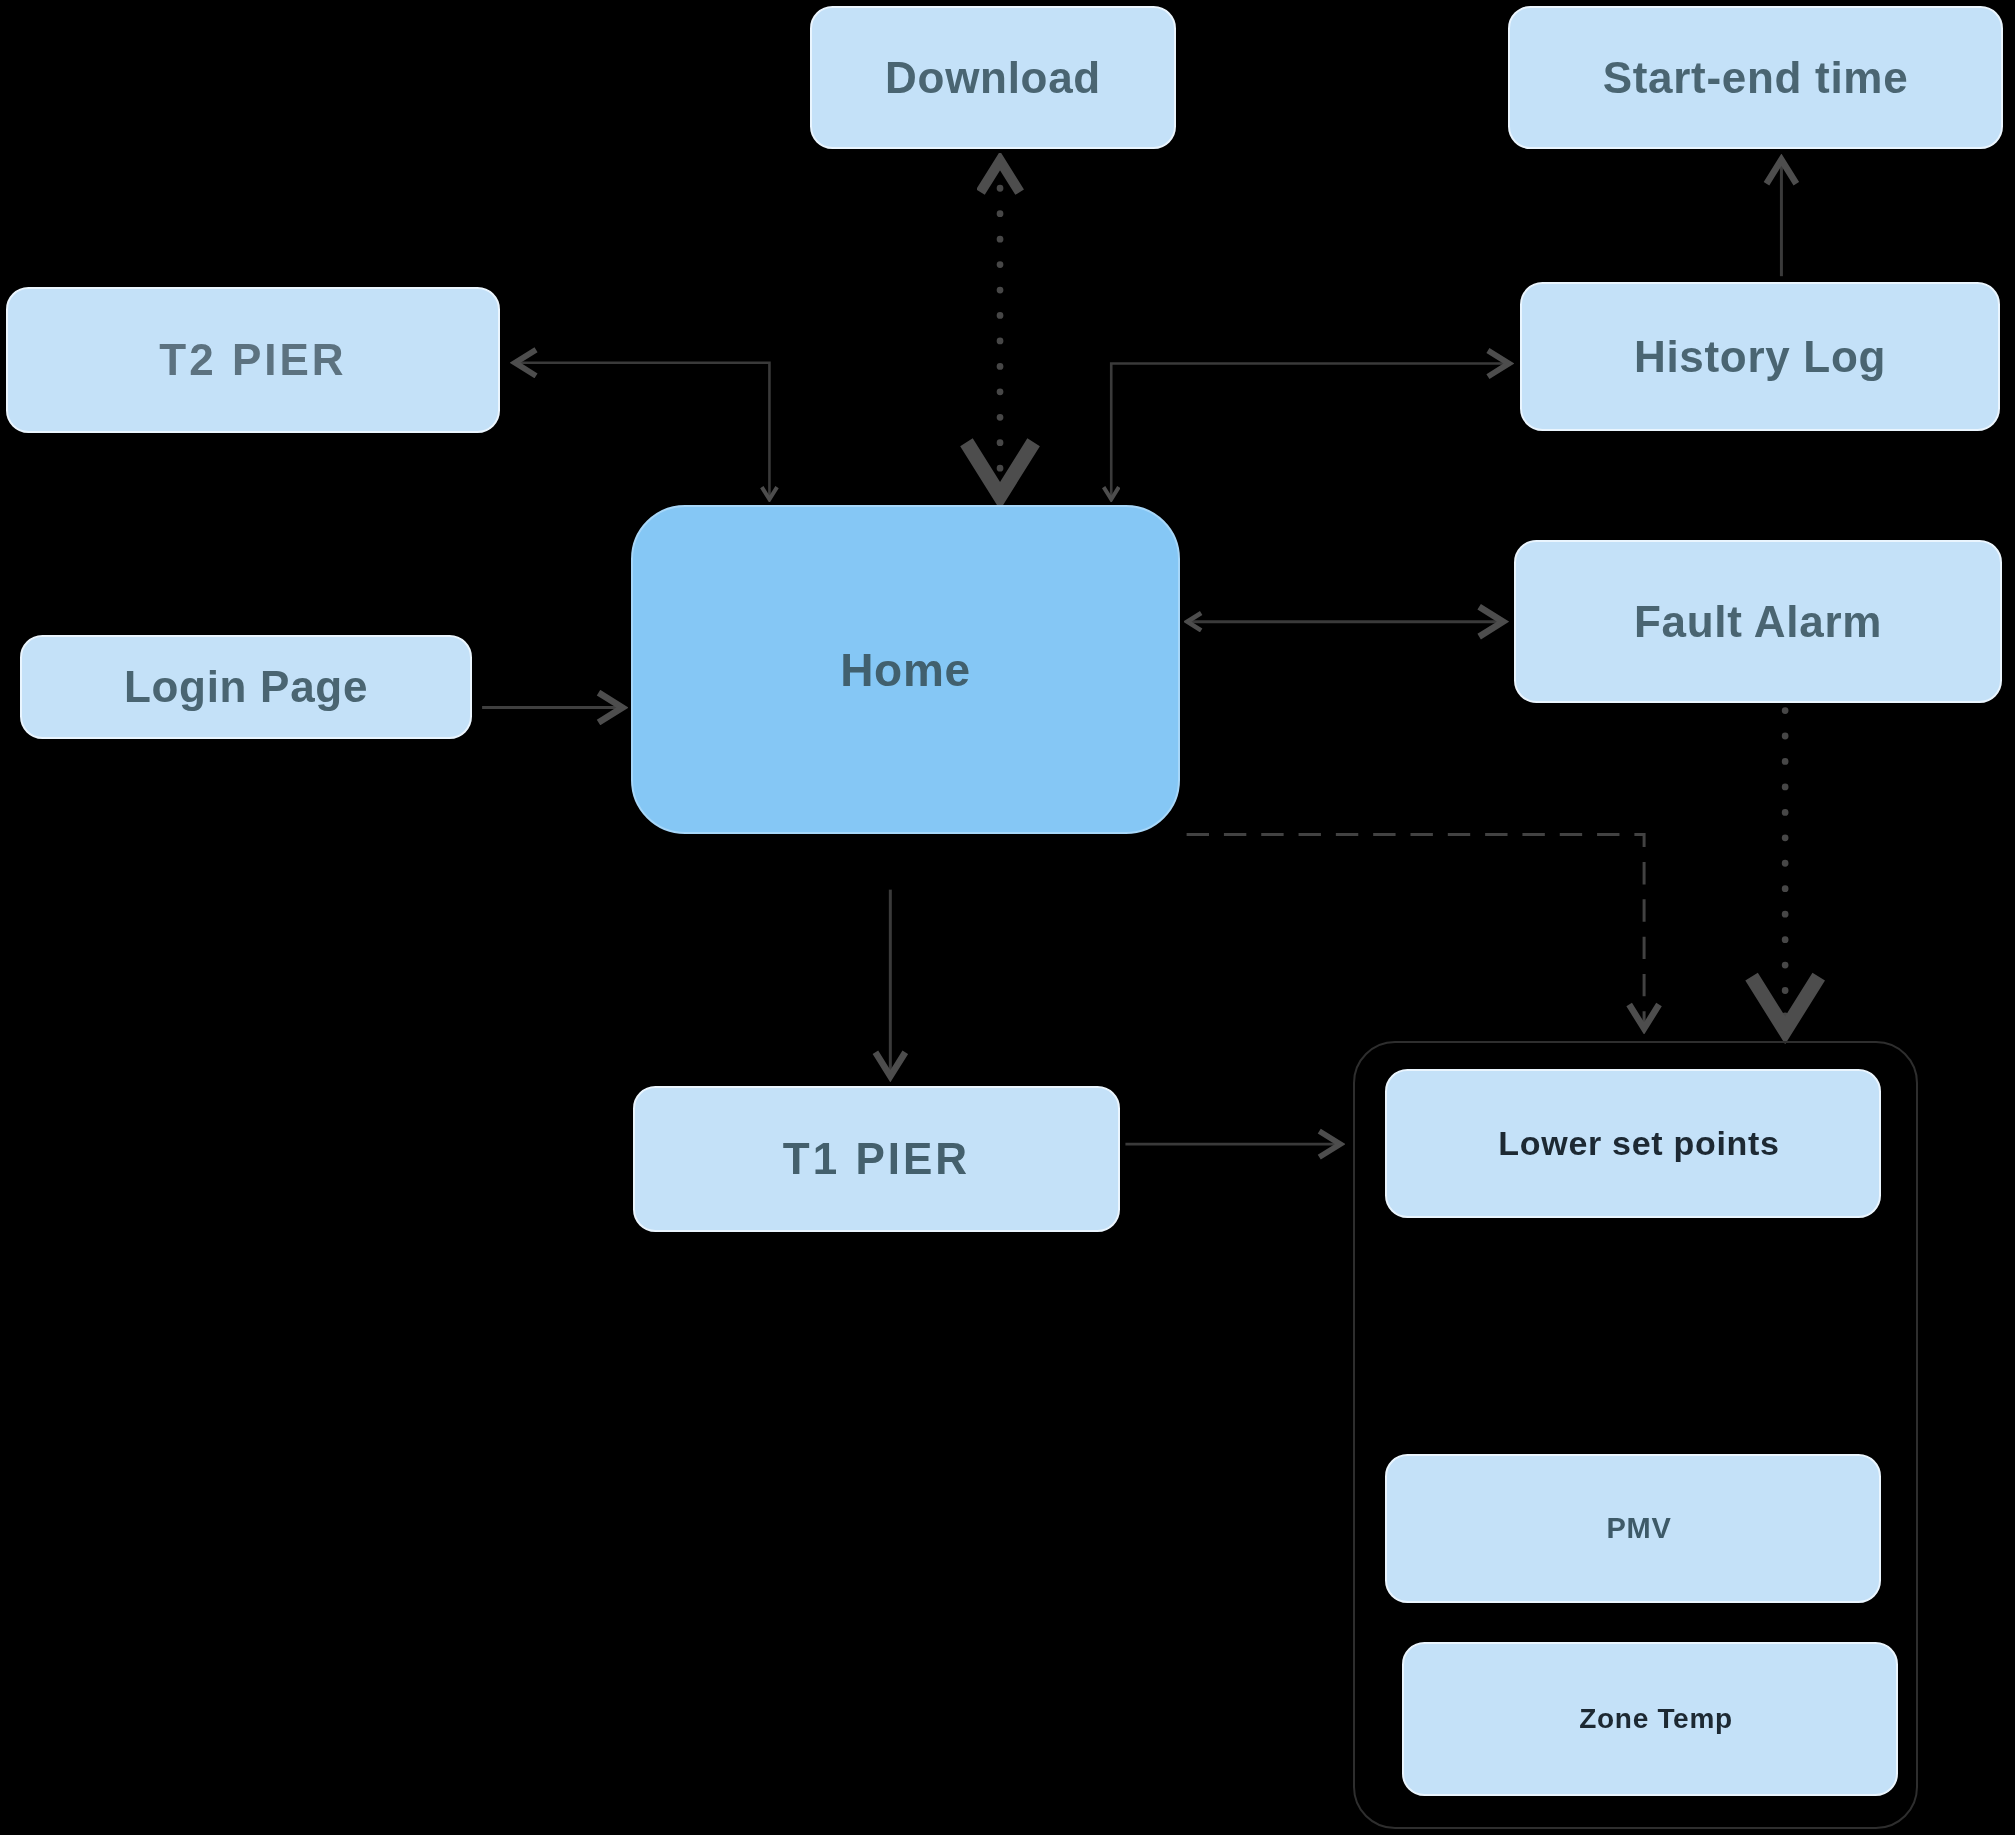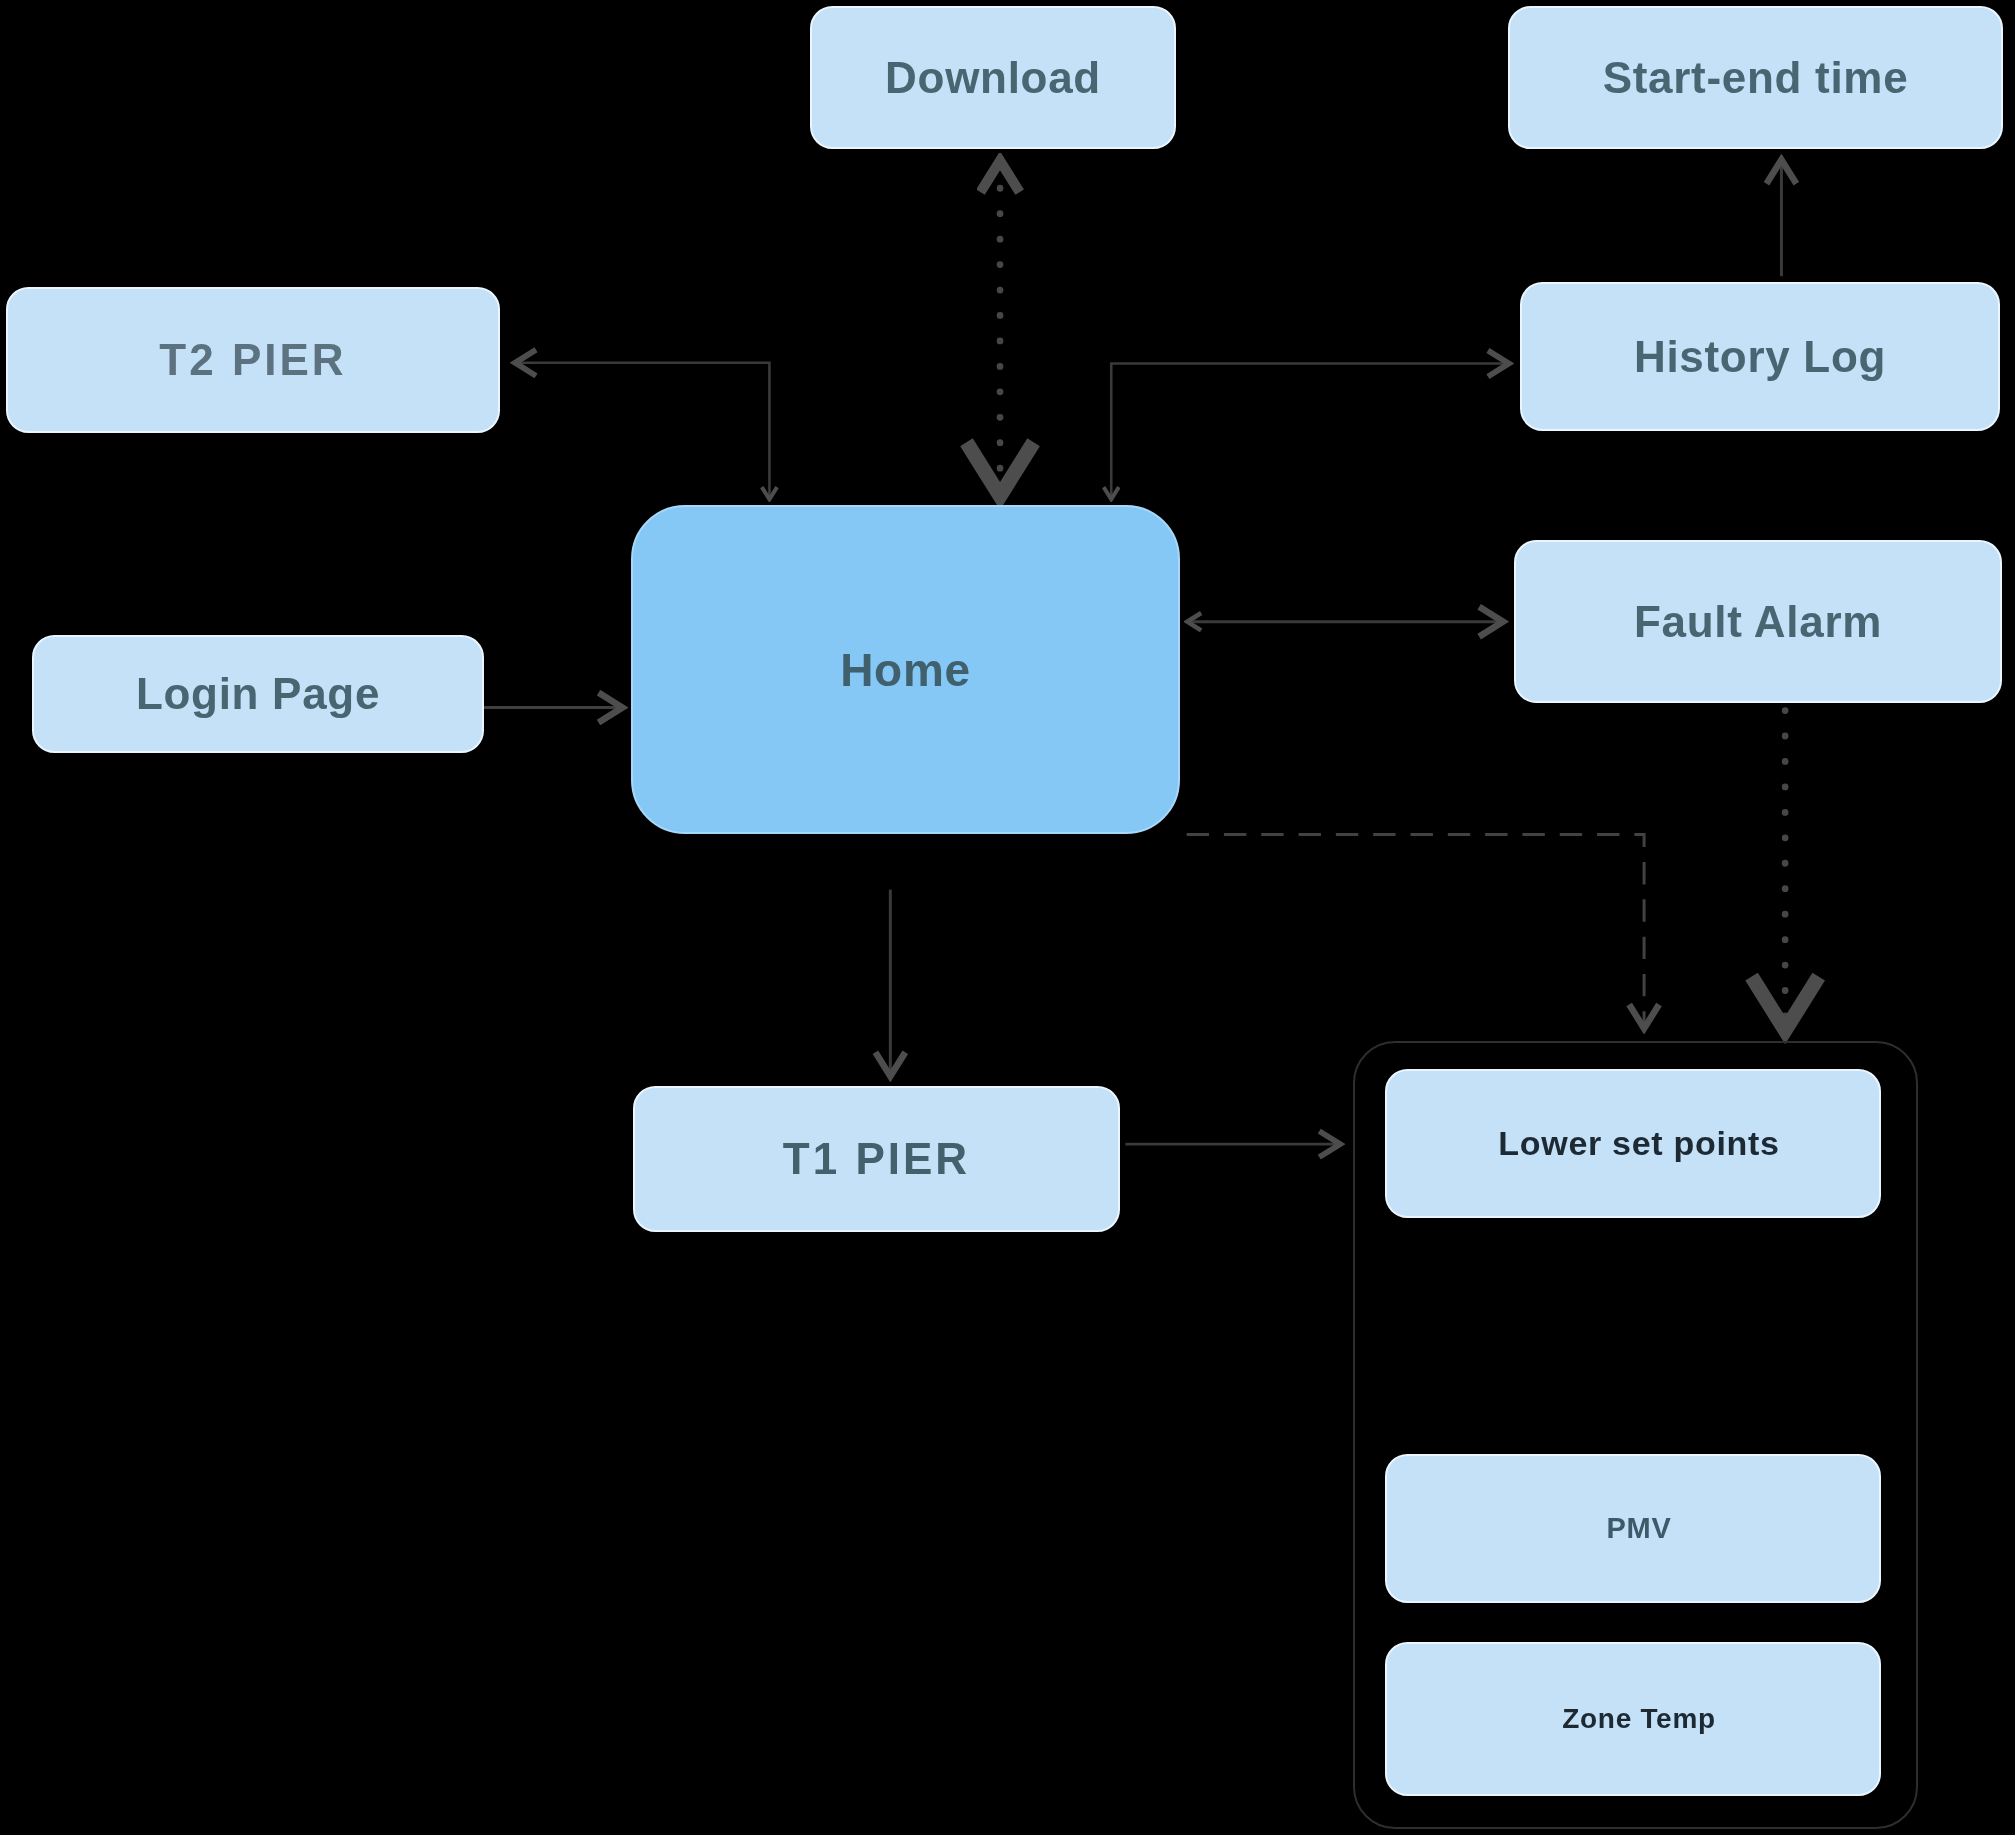--- a/index.html
+++ b/index.html
@@ -34,21 +34,21 @@
     color: #41606e;
   }
   .node--pier {
     letter-spacing: 3px;
     color: #5c7280;
     font-weight: 700;
   }
   .node--t1 { color: #44606d; }
   .node--group-item { color: #1d2933; font-size: 34px; font-weight: 600; padding-left: 12px; }
   .node--pmv { color: #3e5a68; font-size: 29px; }
-  .node--zone { font-size: 28px; font-weight: 700; }
+  .node--zone { font-size: 28px; font-weight: 700; margin-left: 17px; }
   .group-frame {
     position: absolute;
     box-sizing: border-box;
     border: 2.2px solid #2e2e2e;
     border-radius: 42px;
     background: transparent;
   }
   #wires { position: absolute; left: 0; top: 0; }
 </style>
 </head>
@@ -96,21 +96,21 @@
   </div>
 
   <div class="node node--pier" style="left:6px; top:287px; width:494px; height:146px;">
     <span>T2 PIER</span>
   </div>
 
   <div class="node" style="left:1520px; top:282px; width:480px; height:149px;">
     <span>History Log</span>
   </div>
 
-  <div class="node" style="left:32px; top:635px; width:452px; height:118px;">
+  <div class="node" style="left:20px; top:635px; width:452px; height:104px;">
     <span>Login Page</span>
   </div>
 
   <div class="node node--primary" style="left:631px; top:505px; width:549px; height:329px;">
     <span>Home</span>
   </div>
 
   <div class="node" style="left:1514px; top:540px; width:488px; height:163px;">
     <span>Fault Alarm</span>
   </div>

